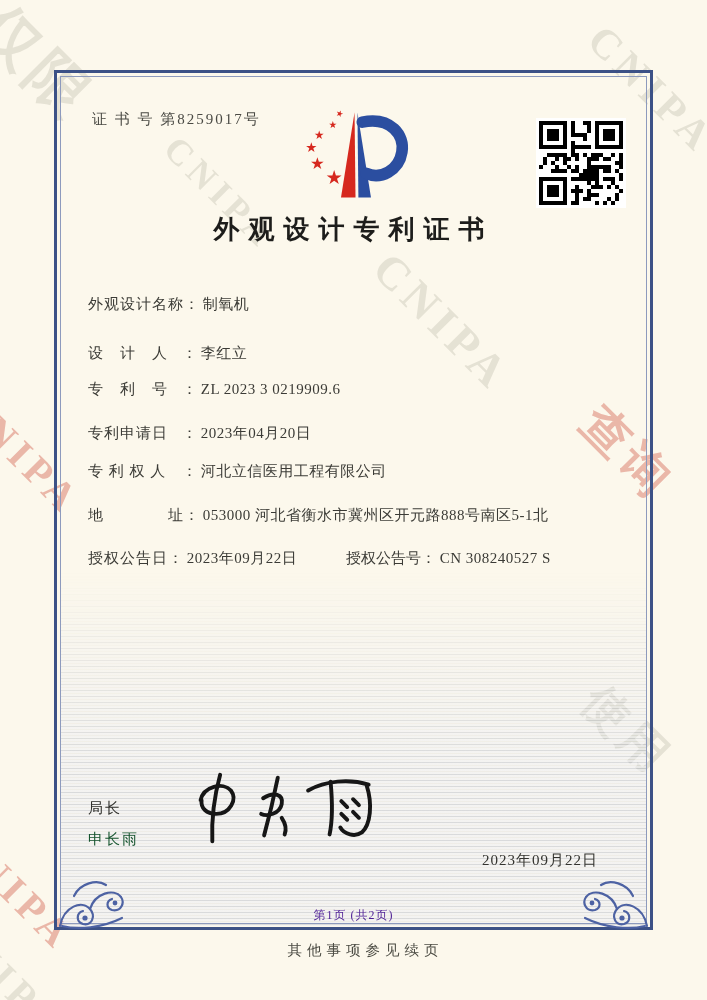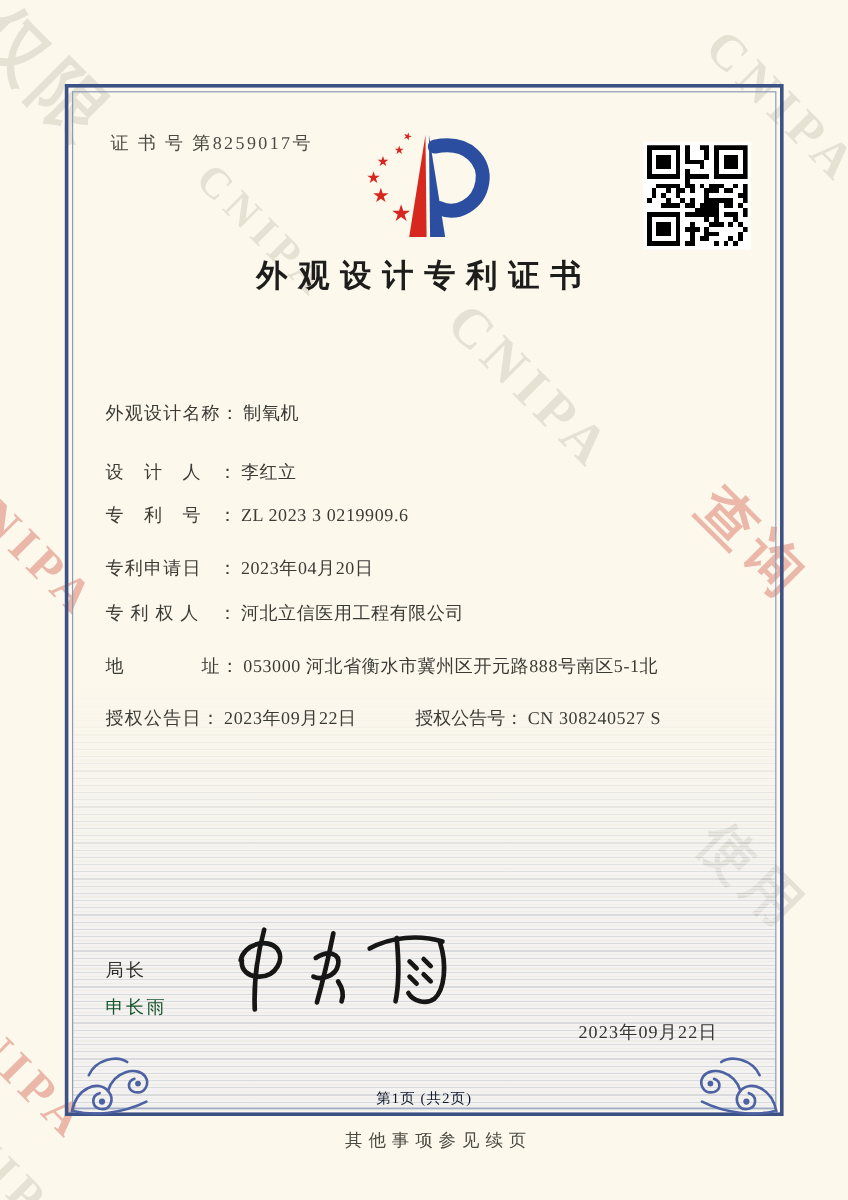--- a/index.html
+++ b/index.html
@@ -59,35 +59,35 @@
     font-size:15px;color:#4a4a44;letter-spacing:2px;
   }
   .logo{position:absolute;left:283px;top:100px;width:145px;height:110px;}
   .qr{position:absolute;left:536px;top:118px;width:84px;height:84px;background:#fff;padding:3px;}
   .doc-title{
     position:absolute;left:0;right:0;top:212px;text-align:center;
     font-size:26px;font-weight:700;color:#1d1d1b;letter-spacing:9px;
   }
   .field{
     position:absolute;left:88px;width:540px;
-    font-size:15px;color:#3b3b36;margin-top:40px;
+    font-size:15px;color:#3b3b36;
   }
   .flabel{display:inline-block;min-width:94px;letter-spacing:1px;}
   .fvalue{letter-spacing:0.5px;}
   .field .second{position:absolute;left:258px;top:0;}
   .body-text{
     position:absolute;left:88px;top:582px;width:534px;
     font-size:13.5px;line-height:2.05;color:#3d3d38;text-align:justify;
   }
   .body-text p{margin:0 0 4px 0;text-indent:2em;}
   .sig-title{position:absolute;left:88px;top:799px;font-size:15px;color:#2e2e2a;letter-spacing:2px;}
   .sig-name{position:absolute;left:88px;top:830px;font-size:15px;color:#14532d;letter-spacing:2px;}
   .sig-script{position:absolute;left:183px;top:764px;width:215px;height:90px;}
   .issue-date{position:absolute;left:482px;top:851px;font-size:15px;color:#33332f;letter-spacing:1px;}
-  .page-indicator{position:absolute;left:0;right:0;top:907px;text-align:center;font-size:12px;color:#0f172a;letter-spacing:1px;}
+  .page-indicator{position:absolute;left:0;right:0;top:907px;text-align:center;font-size:12px;color:#4c1d95;letter-spacing:1px;}
   .footer-note{position:absolute;left:0;right:0;top:941px;text-align:center;font-size:14.5px;color:#4b4b43;letter-spacing:5px;padding-left:24px;}
 </style>
 </head>
 <body>
 
 <div class="page">
 
   <span class="wm gray" style="left:18px;top:-12px;font-size:60px;">仅限</span>
   <span class="wm gray" style="left:612px;top:16px;font-size:42px;">CNIPA</span>
   <span class="wm gray" style="left:185px;top:128px;font-size:36px;">CNIPA</span>

